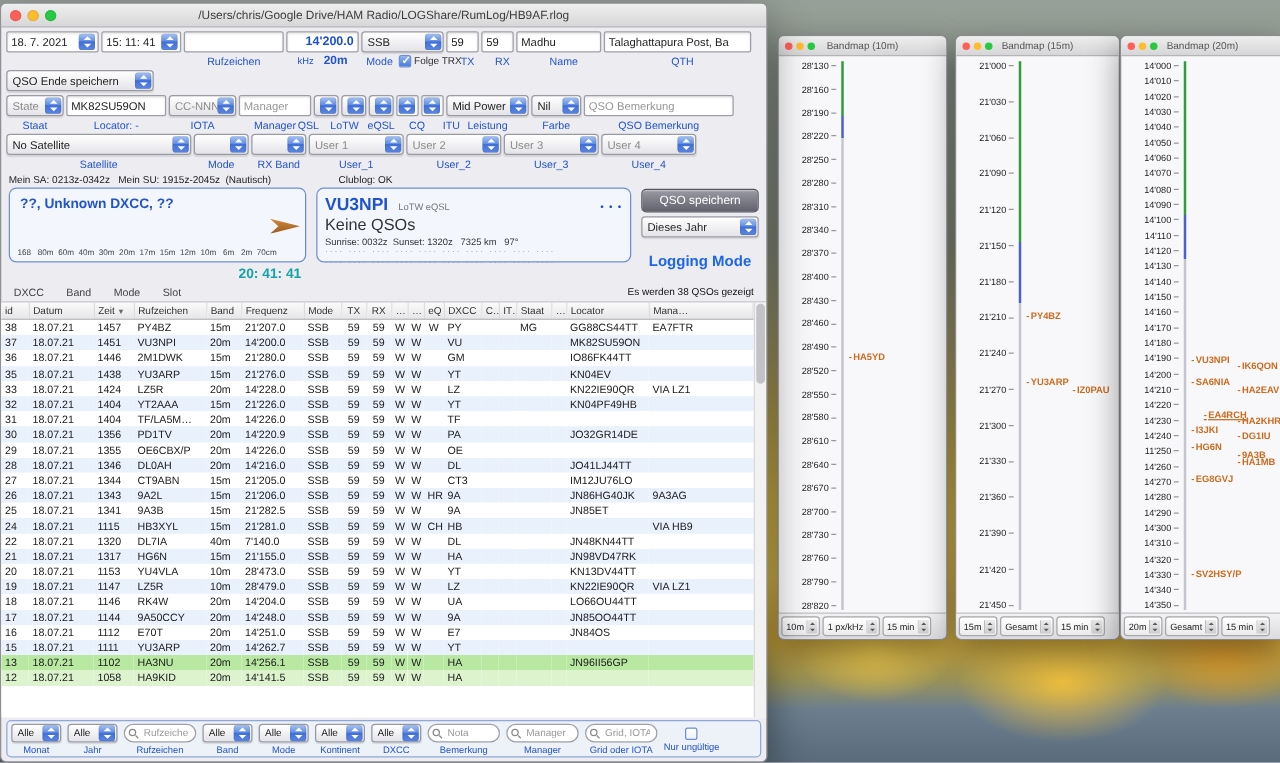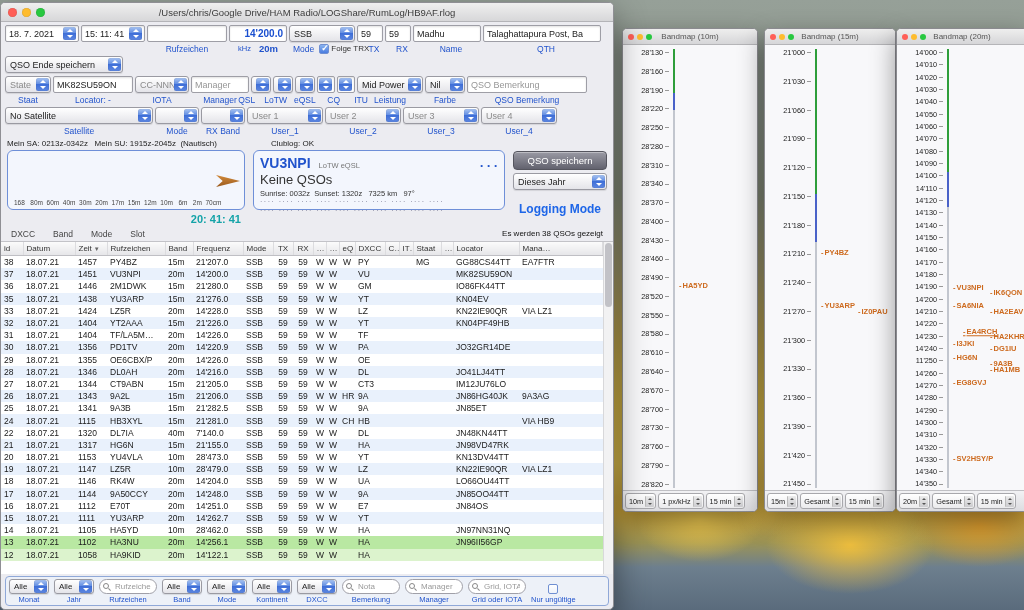--- a/index.html
+++ b/index.html
@@ -102,21 +102,21 @@
   tbody tr:nth-child(even){background:#e9f1fc}
   tbody tr.g1{background:#b9e8a2}
   tbody tr.g2{background:#dcf3cd}
   td:nth-child(8),td:nth-child(9),td:nth-child(10),td:nth-child(11),td:nth-child(12),
   th:nth-child(8),th:nth-child(9),th:nth-child(10),th:nth-child(11),th:nth-child(12){text-align:center}
   .vscroll{width:9px;flex:none;background:#f2f2f3;border-left:1px solid #d8d8da}
   .thumb{margin:1px;height:64px;background:#c2c2c7;border-radius:4px}
 
   
   .filter-bar{flex:none;border:1px solid #8fa8d8;border-radius:4px;margin:2px 4px 3px;padding:2px 3px 1px;background:#edf1f8}
-  .filter-items{display:flex;gap:5px;align-items:flex-end}
+  .filter-items{display:flex;gap:5px;align-items:center}
   .fil{display:flex;flex-direction:column;align-items:center;gap:1px;flex:none}
   .fil .flabel{font-size:7.5px}
   .sel-s{height:15px;font-size:8px;width:40px}
   .search{display:flex;align-items:center;height:15px;width:58px;border:1px solid #a0a0a8;border-radius:8px;background:#fff;
           padding:0 3px;gap:2px;box-sizing:border-box}
   .search input{border:none;outline:none;width:100%;font-size:8px;background:transparent;font-family:inherit}
   .search input::placeholder{color:#999}
   .mag{width:8px;height:8px;position:relative;flex:none}
   .mag::before{content:"";position:absolute;width:4px;height:4px;border:1px solid #888;border-radius:50%;left:0;top:0}
   .mag::after{content:"";position:absolute;width:3px;height:1px;background:#888;transform:rotate(45deg);left:4.5px;top:6px}
@@ -353,20 +353,21 @@
   </div>
 
   <div class="sunrow">
     <span>Mein SA: 0213z-0342z   Mein SU: 1915z-2045z  (Nautisch)</span>
     <span class="clublog">Clublog: OK</span>
   </div>
 
   <div class="panels">
     <div class="dx-col">
       <div class="panel dx-panel">
+        <div class="dx-title">??, Unknown DXCC, ??</div>
         <div class="beam-arrow"></div>
         <div class="dx-bands">168   80m  60m  40m  30m  20m  17m  15m  12m  10m   6m   2m  70cm</div>
       </div>
       <div class="utc">20: 41: 41</div>
     </div>
     <div class="panel call-panel">
       <div class="cp-top">
         <span class="cp-call">VU3NPI</span>
         <span class="cp-lotw">LoTW  eQSL</span>
         <span class="cp-dots">• • •</span>
@@ -897,41 +898,20 @@
               <td>W</td>
               <td></td>
               <td>YT</td>
               <td></td>
               <td></td>
               <td></td>
               <td></td>
               <td></td>
               <td></td>
             </tr>
-            <tr>
-              <td>14</td>
-              <td>18.07.21</td>
-              <td>1105</td>
-              <td>HA5YD</td>
-              <td>10m</td>
-              <td>28'462.0</td>
-              <td>SSB</td>
-              <td>59</td>
-              <td>59</td>
-              <td>W</td>
-              <td>W</td>
-              <td></td>
-              <td>HA</td>
-              <td></td>
-              <td></td>
-              <td></td>
-              <td></td>
-              <td>JN97NN31NQ</td>
-              <td></td>
-            </tr>
             <tr class="g1">
               <td>13</td>
               <td>18.07.21</td>
               <td>1102</td>
               <td>HA3NU</td>
               <td>20m</td>
               <td>14'256.1</td>
               <td>SSB</td>
               <td>59</td>
               <td>59</td>
@@ -945,21 +925,21 @@
               <td></td>
               <td>JN96II56GP</td>
               <td></td>
             </tr>
             <tr class="g2">
               <td>12</td>
               <td>18.07.21</td>
               <td>1058</td>
               <td>HA9KID</td>
               <td>20m</td>
-              <td>14'122.1</td>
+              <td>14'141.5</td>
               <td>SSB</td>
               <td>59</td>
               <td>59</td>
               <td>W</td>
               <td>W</td>
               <td></td>
               <td>HA</td>
               <td></td>
               <td></td>
               <td></td>

